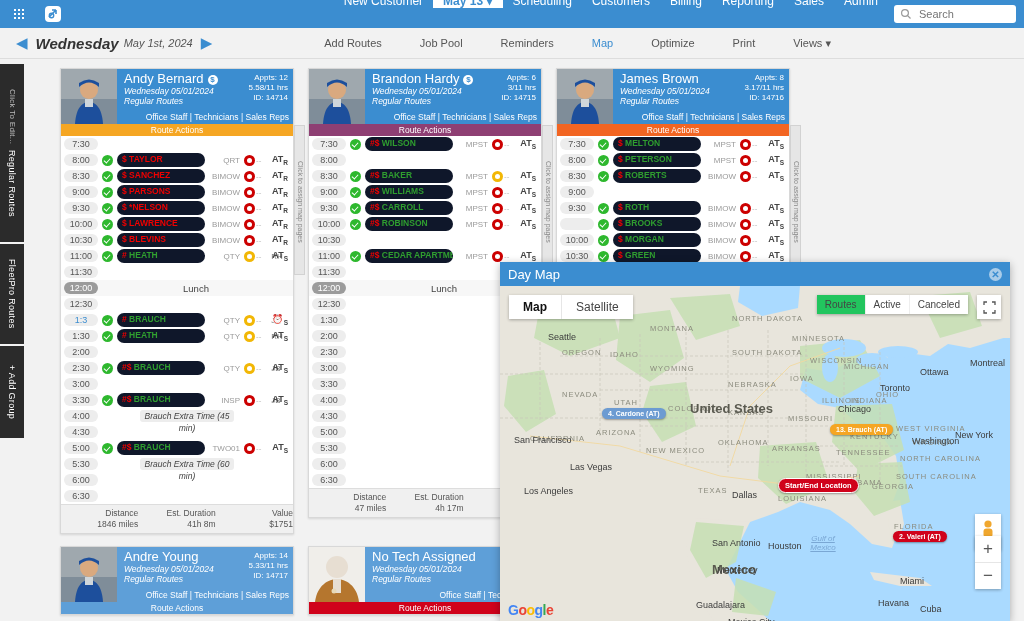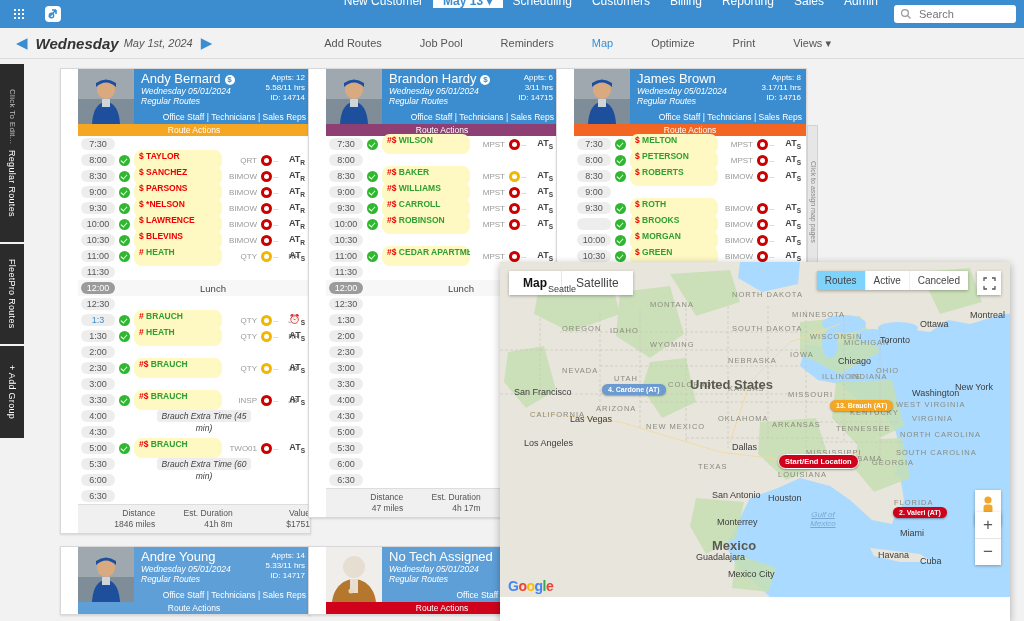--- a/index.html
+++ b/index.html
@@ -34,21 +34,21 @@
   
   .vtabs{position:absolute;left:0;top:64px;width:24px;z-index:20;}
   .vtab{background:#2b2b2b;color:#fff;width:24px;writing-mode:vertical-rl;
         text-align:center;font-size:9px;padding:10px 0;letter-spacing:.3px;box-sizing:border-box;}
   .vtab.tall{height:178px;padding:0;display:flex;align-items:center;justify-content:center;gap:6px;}
   .vtab .sub{color:#bdbdbd;font-size:8px;}
   .vtab.t2{height:100px;display:flex;align-items:center;justify-content:center;margin-top:2px;}
   .vtab.t3{height:92px;display:flex;align-items:center;justify-content:center;margin-top:2px;}
   
   .board{position:absolute;left:60px;top:68px;right:14px;bottom:0;}
-  .card{position:absolute;width:232px;background:#fff;border:1px solid #d8d8d8;box-shadow:0 1px 2px rgba(0,0,0,.12);padding-left:17px;}
+  .card{position:absolute;width:232px;background:#fff;border:1px solid #d8d8d8;box-shadow:0 1px 2px rgba(0,0,0,.12);}
   .card.c1{left:0;top:0;}
   .card.c2{left:248px;top:0;}
   .card.c3{left:496px;top:0;}
   .card.c4{left:0;top:478px;}
   .card.c5{left:248px;top:478px;}
   .chead{display:flex;height:55px;color:#fff;}
   .chead .photo{width:56px;height:55px;flex:0 0 56px;overflow:hidden;position:relative;background:#b9c0c6;}
   .chead .info{flex:1;position:relative;padding:3px 5px 0 7px;background:#3b8dd0;}
   .chead.blue .info{background:#3b8dd0;}
   .chead.lightblue .info{background:#5e9fd8;}
@@ -66,21 +66,21 @@
   .ra-lblue{background:#5e9fd8;}
   .ra-red{background:#d0021b;}
   .rows{background:#fff;}
   .row{height:16px;display:flex;align-items:center;padding:0 3px;position:relative;}
   .tm{width:34px;flex:0 0 34px;text-align:center;font-size:9px;color:#555;background:#ededed;border-radius:8px;
       height:12px;line-height:12px;margin-right:4px;}
   .tm.lunchtm{background:#9b9b9b;color:#fff;}
   .tm.blue{color:#3b8dd0;background:#ededed;}
   .chk{width:11px;height:11px;border-radius:50%;background:#2eb82e;flex:0 0 11px;margin-right:4px;position:relative;}
   .chk:after{content:"";position:absolute;left:3px;top:2px;width:3px;height:5px;border:solid #fff;border-width:0 1.4px 1.4px 0;transform:rotate(42deg);}
-  .pill{background:#fef9c3;border-radius:8px;height:20px;line-height:12px;flex:0 0 88px;width:88px;
+  .pill{background:#0f172a;border-radius:8px;height:14px;line-height:12px;flex:0 0 88px;width:88px;
         font-size:8.5px;font-weight:bold;padding:0 5px;box-sizing:border-box;overflow:hidden;white-space:nowrap;}
   .pill .dollar{color:#e00;}
   .pill .grn{color:#2f9e2f;}
   .pill .red{color:#e00;}
   .code{font-size:8px;color:#9a9a9a;width:32px;flex:0 0 32px;text-align:right;margin-left:3px;}
   .donut{width:11px;height:11px;border-radius:50%;flex:0 0 11px;margin-left:4px;position:relative;}
   .donut.red{background:#c00;}
   .donut.yellow{background:#f2b705;}
   .donut:after{content:"";position:absolute;left:3px;top:3px;width:5px;height:5px;background:#fff;border-radius:50%;}
   .dash{font-size:8px;color:#bbb;margin-left:1px;}
@@ -106,39 +106,39 @@
   .dmclose{margin-left:auto;width:13px;height:13px;border-radius:50%;background:#a9cce9;color:#3b8dd0;
      font-size:10px;line-height:13px;text-align:center;font-weight:bold;cursor:pointer;}
   .mapwrap{position:relative;height:335px;overflow:hidden;background:#e8e3d8;}
   .mapbg{position:absolute;inset:0;}
   .maptypes{position:absolute;left:9px;top:9px;display:flex;background:#fff;box-shadow:0 1px 3px rgba(0,0,0,.3);}
   .maptypes div{padding:5px 14px;font-size:12px;color:#444;cursor:pointer;}
   .maptypes div.sel{font-weight:bold;color:#111;}
   .maptypes div+div{border-left:1px solid #e6e6e6;}
   .routebtns{position:absolute;right:42px;top:9px;display:flex;background:#fff;box-shadow:0 1px 3px rgba(0,0,0,.3);}
   .routebtns div{padding:4px 8px;font-size:10px;color:#444;cursor:pointer;}
-  .routebtns div.sel{background:#7dd3fc;}
+  .routebtns div.sel{background:#22c55e;}
   .routebtns div+div{border-left:1px solid #eee;}
   .fscr{position:absolute;right:9px;top:9px;width:24px;height:24px;background:#fff;box-shadow:0 1px 3px rgba(0,0,0,.3);
         display:flex;align-items:center;justify-content:center;cursor:pointer;}
   .pegman{position:absolute;right:9px;top:228px;width:26px;height:36px;background:#fff;box-shadow:0 1px 3px rgba(0,0,0,.3);
      display:flex;align-items:center;justify-content:center;cursor:pointer;}
   .zoomctl{position:absolute;right:9px;bottom:32px;width:26px;background:#fff;box-shadow:0 1px 3px rgba(0,0,0,.3);cursor:pointer;}
   .zoomctl div{height:26px;line-height:26px;text-align:center;font-size:17px;color:#555;}
   .zoomctl div+div{border-top:1px solid #e6e6e6;}
   .gfoot{position:absolute;right:0;bottom:0;display:flex;font-size:8px;color:#555;}
   .gfoot span{background:rgba(255,255,255,.75);padding:2px 5px;border-left:1px solid rgba(0,0,0,.08);}
   .glogo{position:absolute;left:8px;bottom:3px;font-size:14px;font-weight:bold;letter-spacing:-.5px;}
   .marker{position:absolute;border-radius:9px;color:#fff;font-size:7px;font-weight:bold;
      padding:2px 6px;white-space:nowrap;box-shadow:0 1px 2px rgba(0,0,0,.35);}
   .mk-start{background:#d0021b;border:1.5px solid #fff;font-size:7.5px;}
   .mk-orange{background:#f5a623;}
   .mk-red{background:#d0021b;}
   .mk-blue{background:#6c9bd2;}
-  .cityname{position:absolute;font-size:9px;color:#3c3c3c;}
+  .cityname{position:absolute;font-size:9px;color:#3c3c3c;margin-top:24px;}
   .statename{position:absolute;font-size:7.5px;color:#8b8b7e;letter-spacing:1px;}
   .countryname{position:absolute;font-weight:bold;color:#5a5a50;}
   .watername{position:absolute;color:#7aa7d4;font-style:italic;font-size:8px;text-decoration:underline;}
 </style>
 </head>
 <body>
 
 <div class="topbar">
   <div class="grid-icon">
       <i></i>
@@ -690,20 +690,24 @@
         <div class="chlinks">Office Staff | Technicians |</div>
       </div>
     </div>
     <div class="ractions ra-red">Route Actions</div>
     <div class="rows"></div>
 
   </div>
   </div>
 
 <div class="daymap">
+  <div class="dmhead">
+    <span class="dmtitle">Day Map</span>
+    <span class="dmclose">✕</span>
+  </div>
   <div class="mapwrap">
     <svg class="mapbg" viewBox="0 0 510 335" preserveAspectRatio="none">
       <rect width="510" height="335" fill="#aadaff"></rect>
 
       <path fill="#e8e5dc" d="M0,0 L510,0 L510,50 L470,62 L448,58 L430,70 L400,66 L372,78 L352,74 L330,86 L306,82 L300,104 L318,118 L340,122 L360,140 L382,150 L396,170 L400,196 L392,218 L400,240 L392,262 L372,258 L350,238 L330,224 L300,216 L278,226 L250,236 L232,252 L218,272 L208,296 L226,314 L240,330 L250,335 L0,335 Z"></path>
 
       <path fill="#e8e5dc" d="M196,232 L250,236 L238,260 L226,284 L238,306 L256,322 L270,335 L214,335 L200,314 L190,288 L186,258 Z"></path>
 
       <path fill="#e8e5dc" d="M370,286 L420,292 L432,300 L400,300 L374,294 Z"></path>
 

